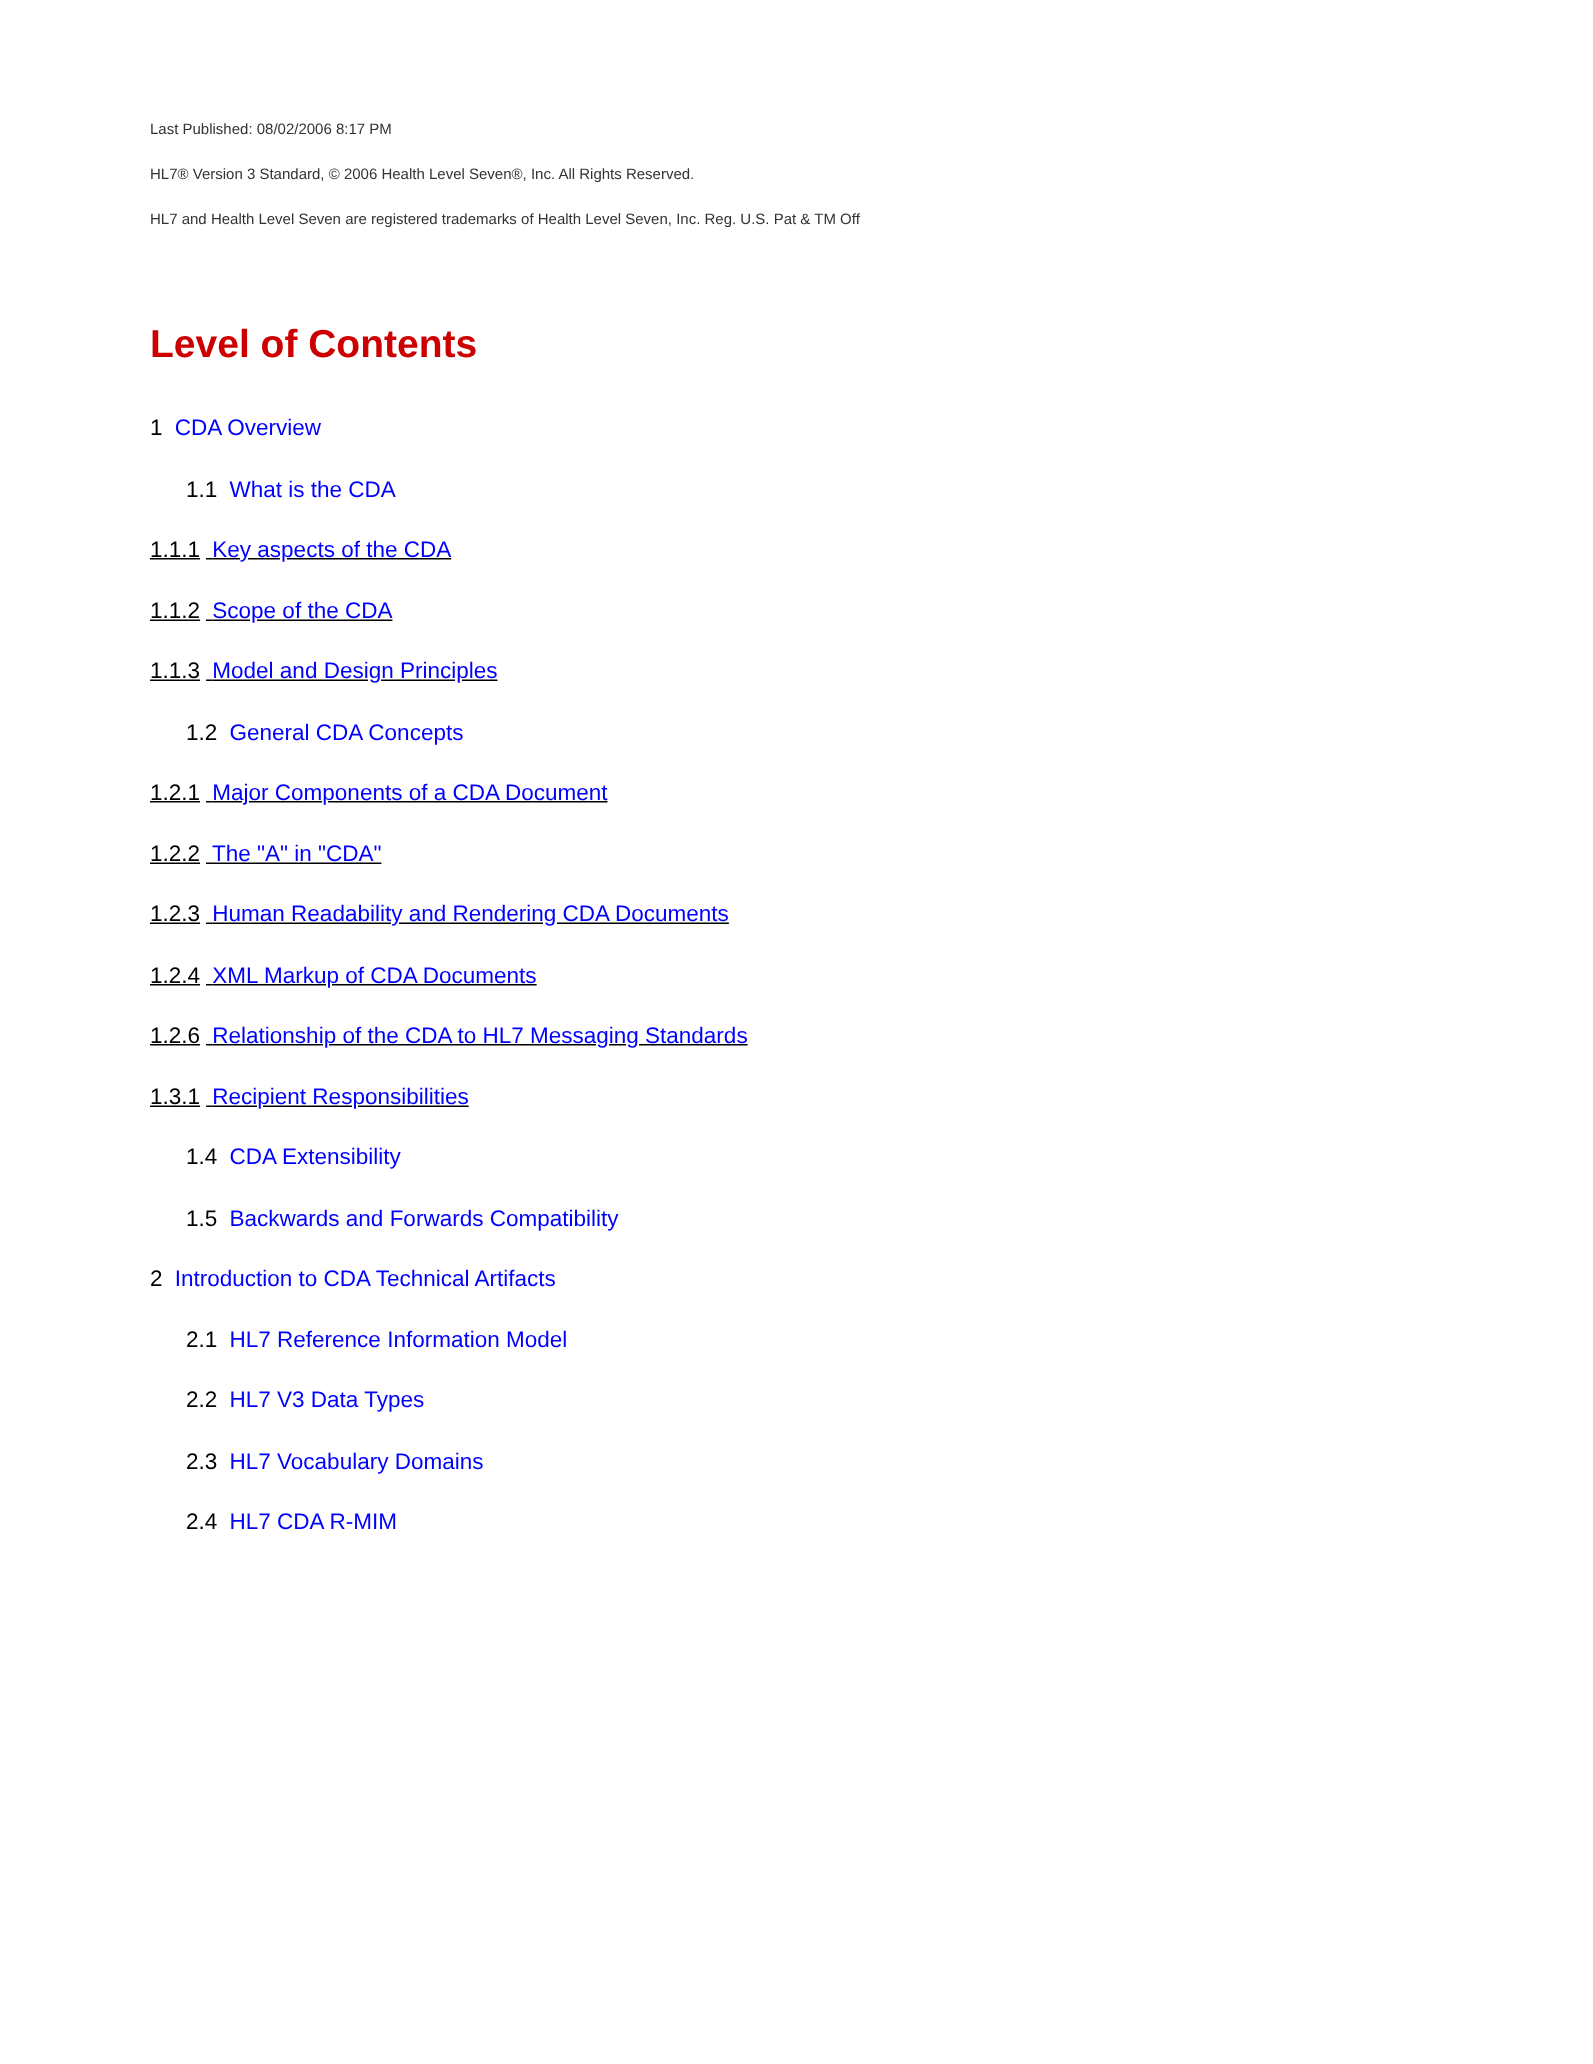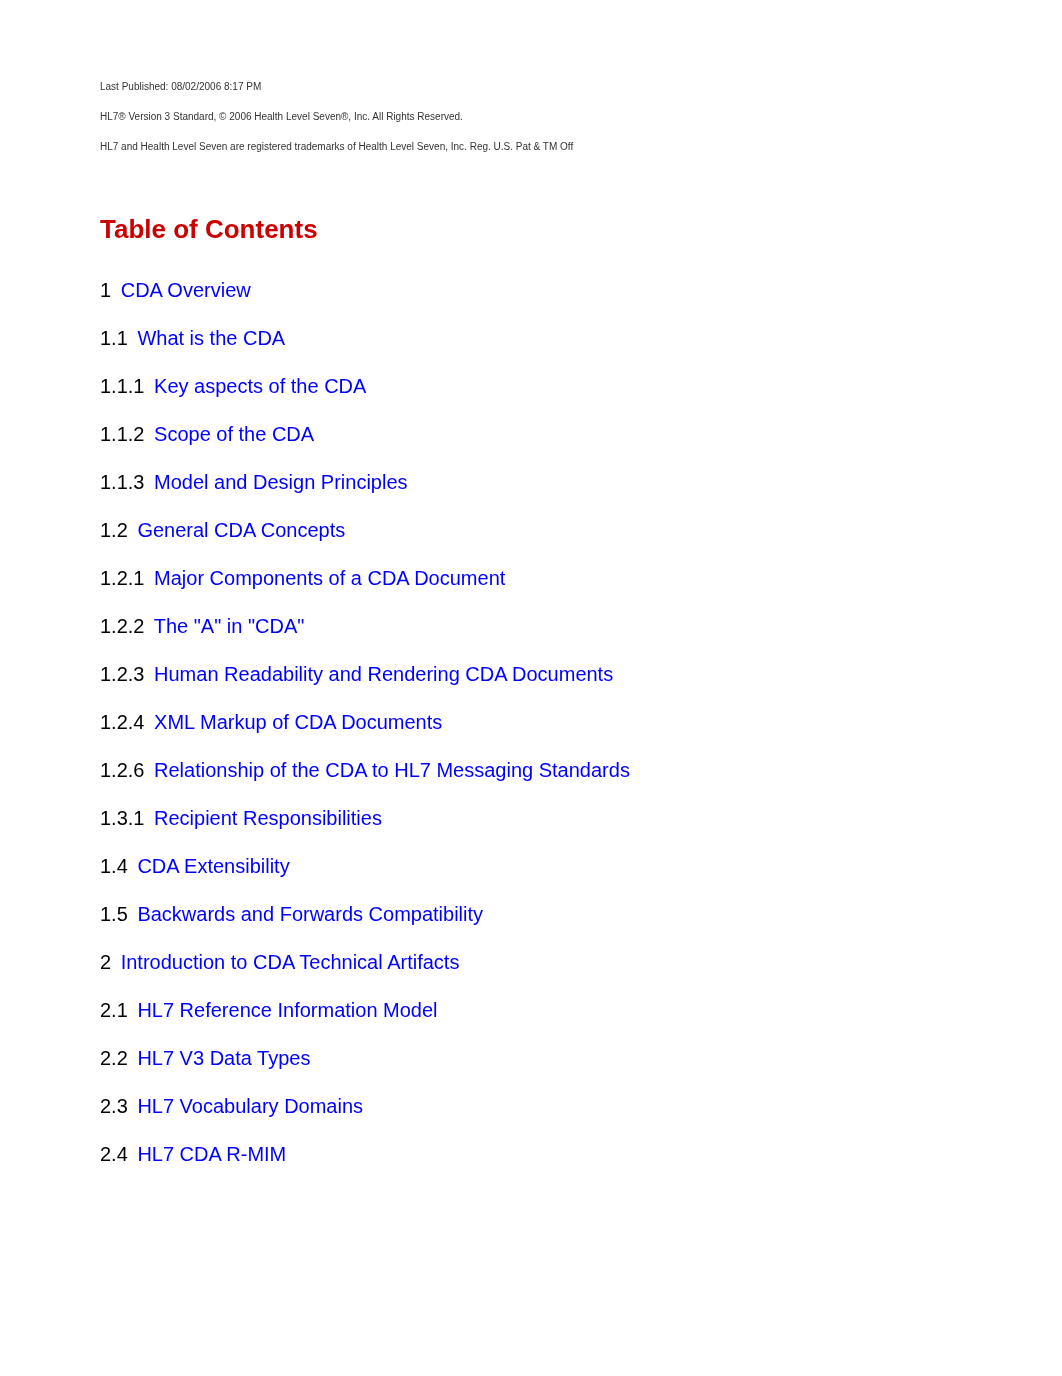--- a/index.html
+++ b/index.html
@@ -35,58 +35,60 @@
       color: #cc0000;
       margin-bottom: 30px;
     }
 
     .toc-list {
       list-style: none;
     }
 
     .toc-item {
       margin-bottom: 18px;
-      font-size: 20px;
+      font-size: 15px;
       line-height: 1.5;
     }
 
     .toc-number {
       color: #000000;
       margin-right: 4px;
     }
 
     .toc-link {
       color: #0000ff;
       text-decoration: none;
       cursor: pointer;
     }
 
     .toc-item-level1 .toc-number {
       font-weight: normal;
     }
 
     .toc-item-level2 {
       padding-left: 0px;
+      margin-left: 24px;
     }
 
     .toc-item-level3 {
       padding-left: 0px;
+      text-decoration: underline;
     }
   </style>
 </head>
 <body>
 
 <div class="meta-section">
   <p class="meta-line">Last Published: 08/02/2006 8:17 PM</p>
   <p class="meta-line">HL7® Version 3 Standard, © 2006 Health Level Seven®, Inc. All Rights Reserved.</p>
   <p class="meta-line">HL7 and Health Level Seven are registered trademarks of Health Level Seven, Inc. Reg. U.S. Pat &amp; TM Off</p>
 </div>
 
 <div class="toc-section">
-  <h2 class="toc-heading">Table of Contents</h2>
+  <h2 class="toc-heading">Level of Contents</h2>
   <ul class="toc-list" id="toc-list">
   <li class="toc-item toc-item-level1"><span class="toc-number">1</span>  <a class="toc-link" href="#">CDA Overview</a></li>
       <li class="toc-item toc-item-level2"><span class="toc-number">1.1</span>  <a class="toc-link" href="#">What is the CDA</a></li>
       <li class="toc-item toc-item-level3"><span class="toc-number">1.1.1</span>  <a class="toc-link" href="#">Key aspects of the CDA</a></li>
       <li class="toc-item toc-item-level3"><span class="toc-number">1.1.2</span>  <a class="toc-link" href="#">Scope of the CDA</a></li>
       <li class="toc-item toc-item-level3"><span class="toc-number">1.1.3</span>  <a class="toc-link" href="#">Model and Design Principles</a></li>
       <li class="toc-item toc-item-level2"><span class="toc-number">1.2</span>  <a class="toc-link" href="#">General CDA Concepts</a></li>
       <li class="toc-item toc-item-level3"><span class="toc-number">1.2.1</span>  <a class="toc-link" href="#">Major Components of a CDA Document</a></li>
       <li class="toc-item toc-item-level3"><span class="toc-number">1.2.2</span>  <a class="toc-link" href="#">The "A" in "CDA"</a></li>
       <li class="toc-item toc-item-level3"><span class="toc-number">1.2.3</span>  <a class="toc-link" href="#">Human Readability and Rendering CDA Documents</a></li>

